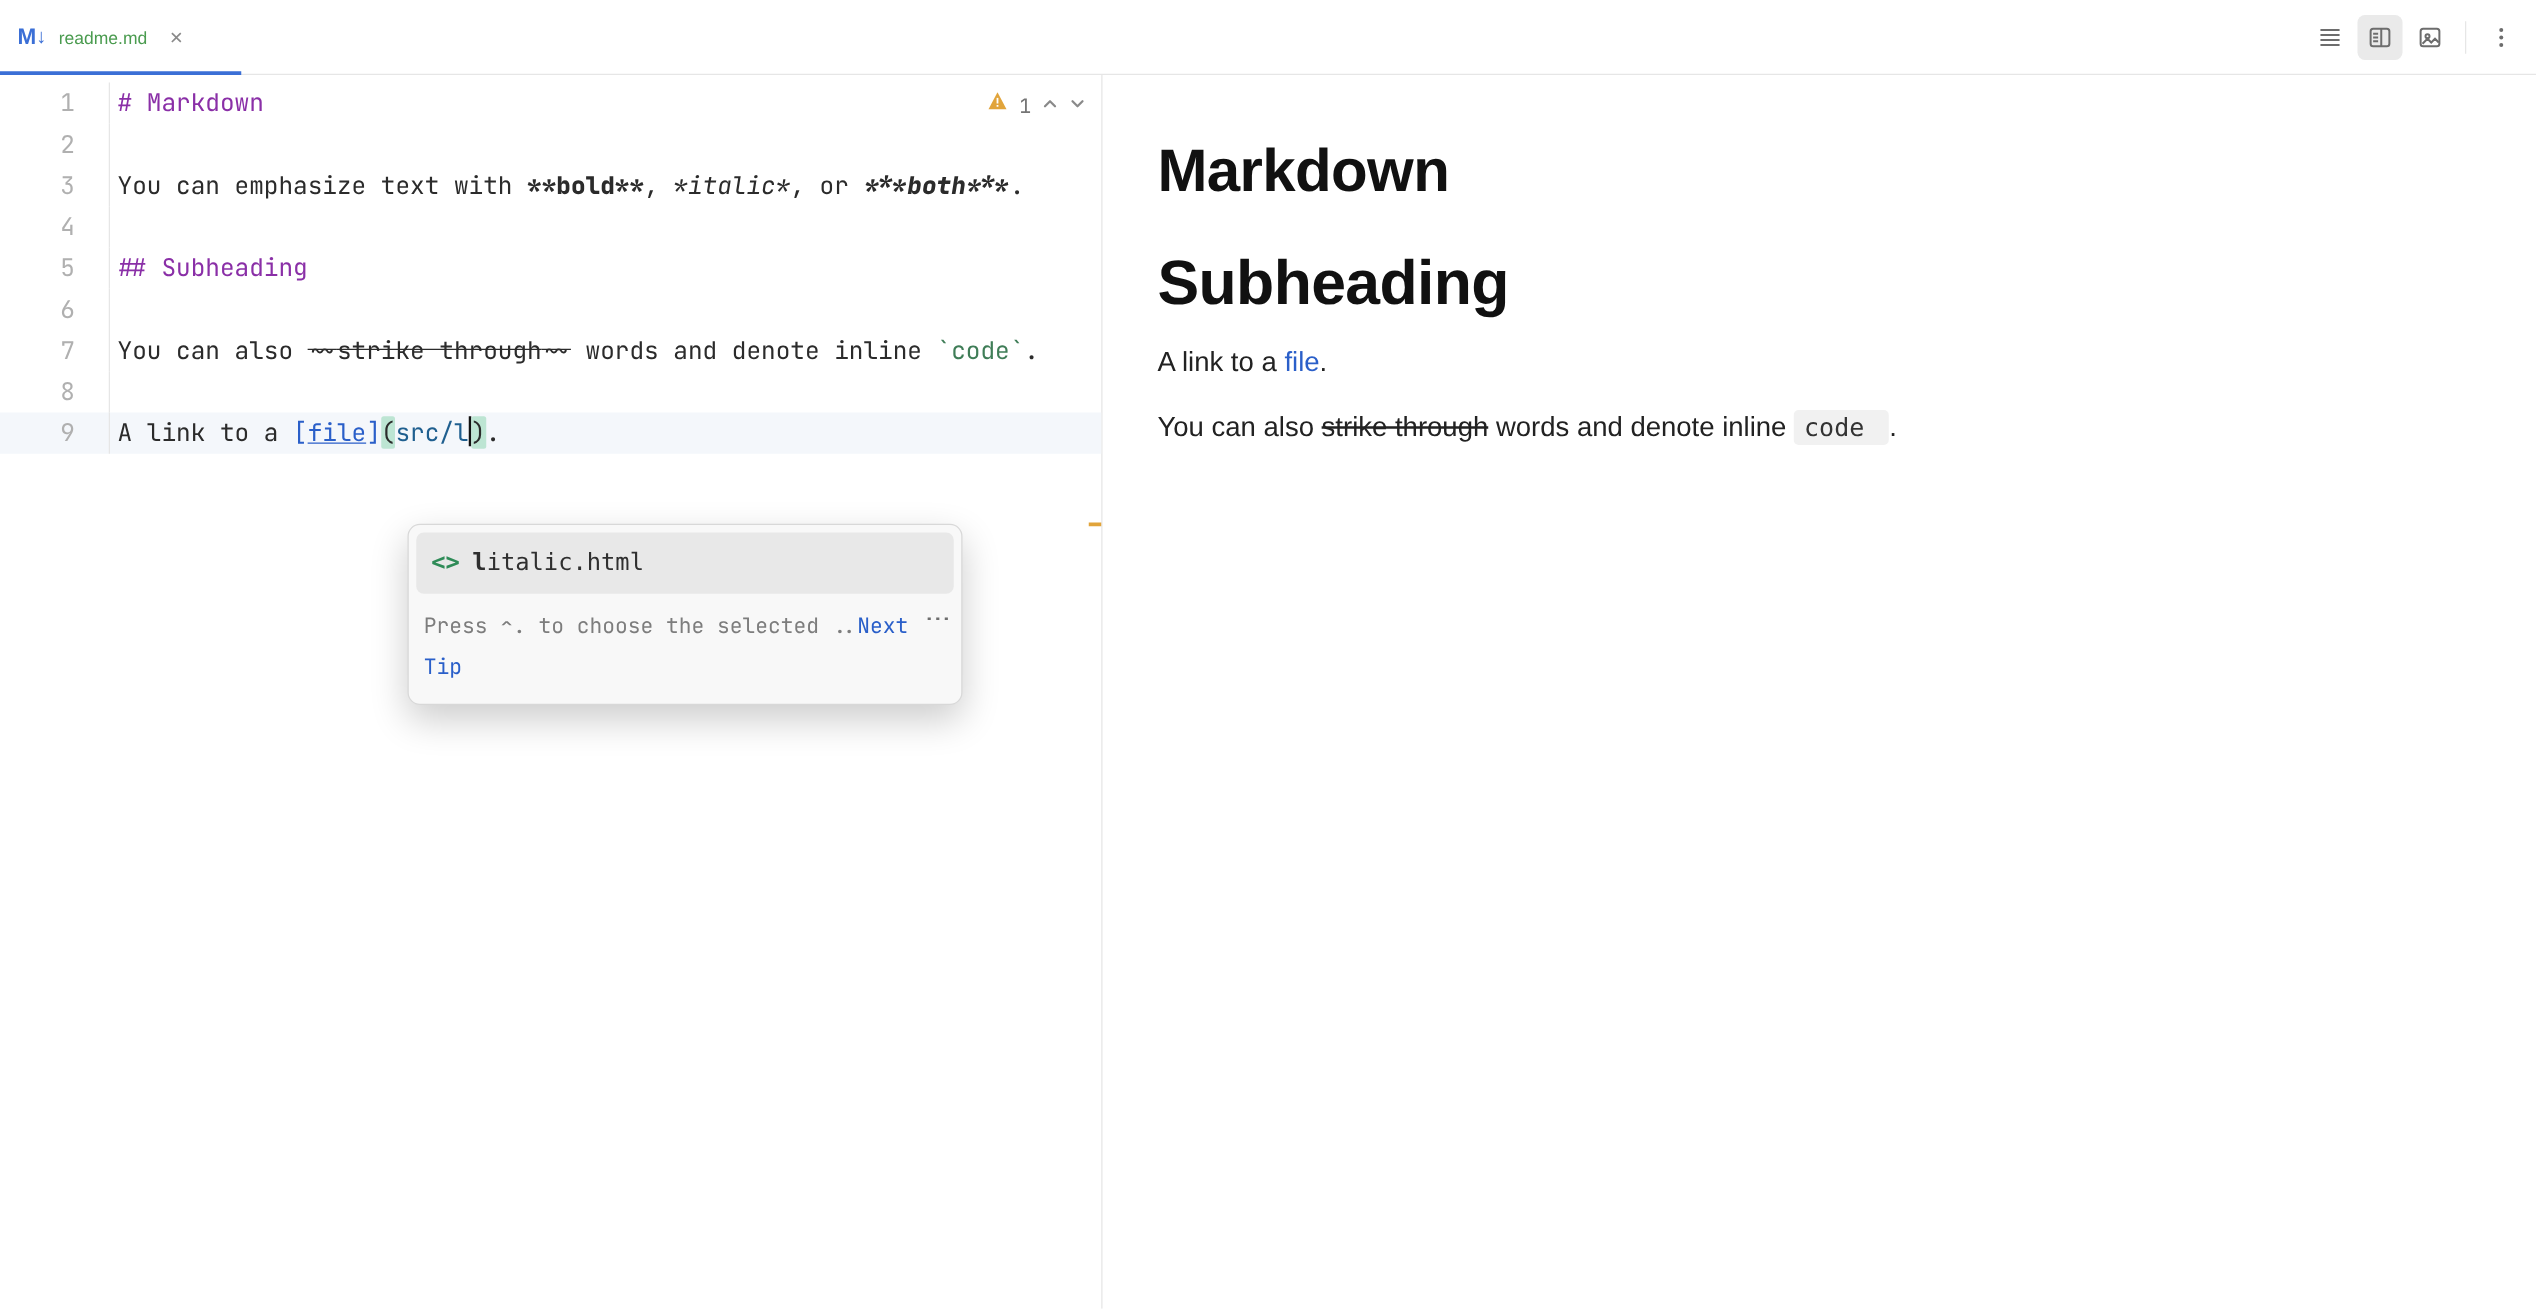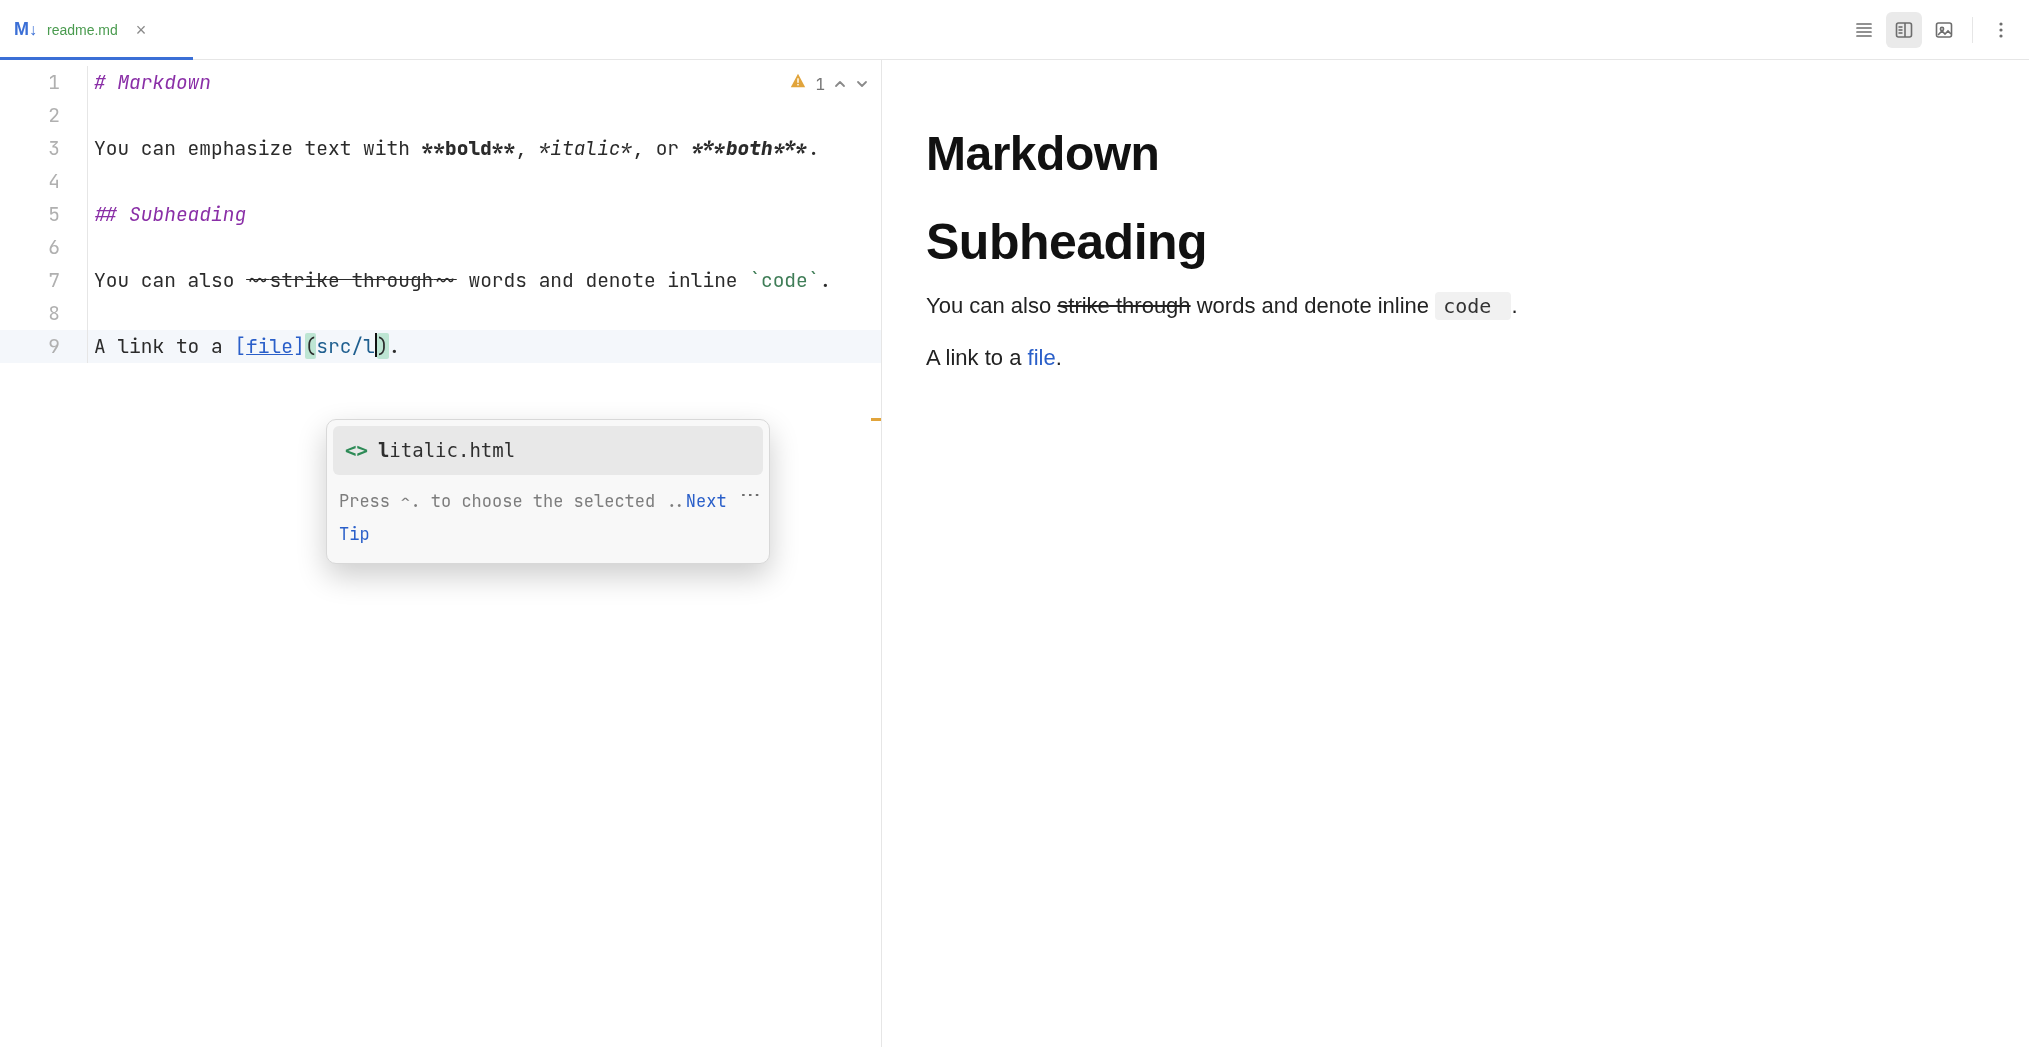--- a/index.html
+++ b/index.html
@@ -126,21 +126,21 @@
     width: 88px;
     min-width: 88px;
     text-align: right;
     padding-right: 28px;
     color: var(--gutter-fg);
     user-select: none;
     position: relative;
   }
   .gutter-sep { position: absolute; right: 0; top: 0; bottom: 0; width: 1px; background: var(--border); }
   .code { position: relative; padding-left: 6px; }
-  .c-heading { color: var(--hl-purple); font-style: italic; }
+  .c-heading { color: var(--hl-purple); }
   .c-bold { font-weight: 800; }
   .c-italic { font-style: italic; }
   .c-strike { text-decoration: line-through; }
   .c-codecolor { color: var(--hl-green-code); }
   .c-tick { color: var(--hl-green-code); }
   .c-link { color: var(--hl-link); text-decoration: underline; }
   .c-linkbracket { color: var(--hl-link); }
   .c-path { color: var(--hl-italic-path); }
   .c-paren { color: var(--fg); }
   .c-paren-hl { background: var(--selection-bg); border-radius: 2px; padding: 0 0px; }
@@ -211,21 +211,21 @@
     line-height: 0.6;
     letter-spacing: 0;
     writing-mode: vertical-rl;
     cursor: pointer;
   }
   .popup .hotkey {
     font-family: inherit;
   }
 
   
-  .preview-pane h1 { font-size: 48px; margin: 36px 0 22px 0; font-weight: 800; letter-spacing: -0.5px; }
+  .preview-pane h1 { font-size: 48px; margin: 20px 0 22px 0; font-weight: 800; letter-spacing: -0.5px; }
   .preview-pane h2 { font-size: 50px; margin: 32px 0 18px 0; font-weight: 800; letter-spacing: -0.5px; }
   .preview-pane p { font-size: 22px; line-height: 1.55; margin: 0 0 18px 0; color: #222; }
   .preview-pane .b { font-weight: 800; }
   .preview-pane .i { font-style: italic; }
   .preview-pane .s { text-decoration: line-through; }
   .preview-pane a { color: var(--preview-link); text-decoration: none; }
   .preview-pane code {
     background: var(--code-pill-bg);
     padding: 2px 8px;
     border-radius: 4px;
@@ -376,19 +376,19 @@
           <span class="kebab">⋮</span>
         </div>
       </div>
     </div>
   </div>
 
   <div class="preview-pane">
     <h1>Markdown</h1>
     <h2>Subheading</h2>
     <p>
-      <span>You can also </span><span class="s">strike through</span><span> words and denote inline </span><code class="with-space">code</code><span>.</span>
+      <span>A link to a </span><a href="#">file</a><span>.</span>
     </p>
     <p>
-      <span>A link to a </span><a href="#">file</a><span>.</span>
+      <span>You can also </span><span class="s">strike through</span><span> words and denote inline </span><code class="with-space">code</code><span>.</span>
     </p>
   </div>
 </div>
 
 </body></html>

